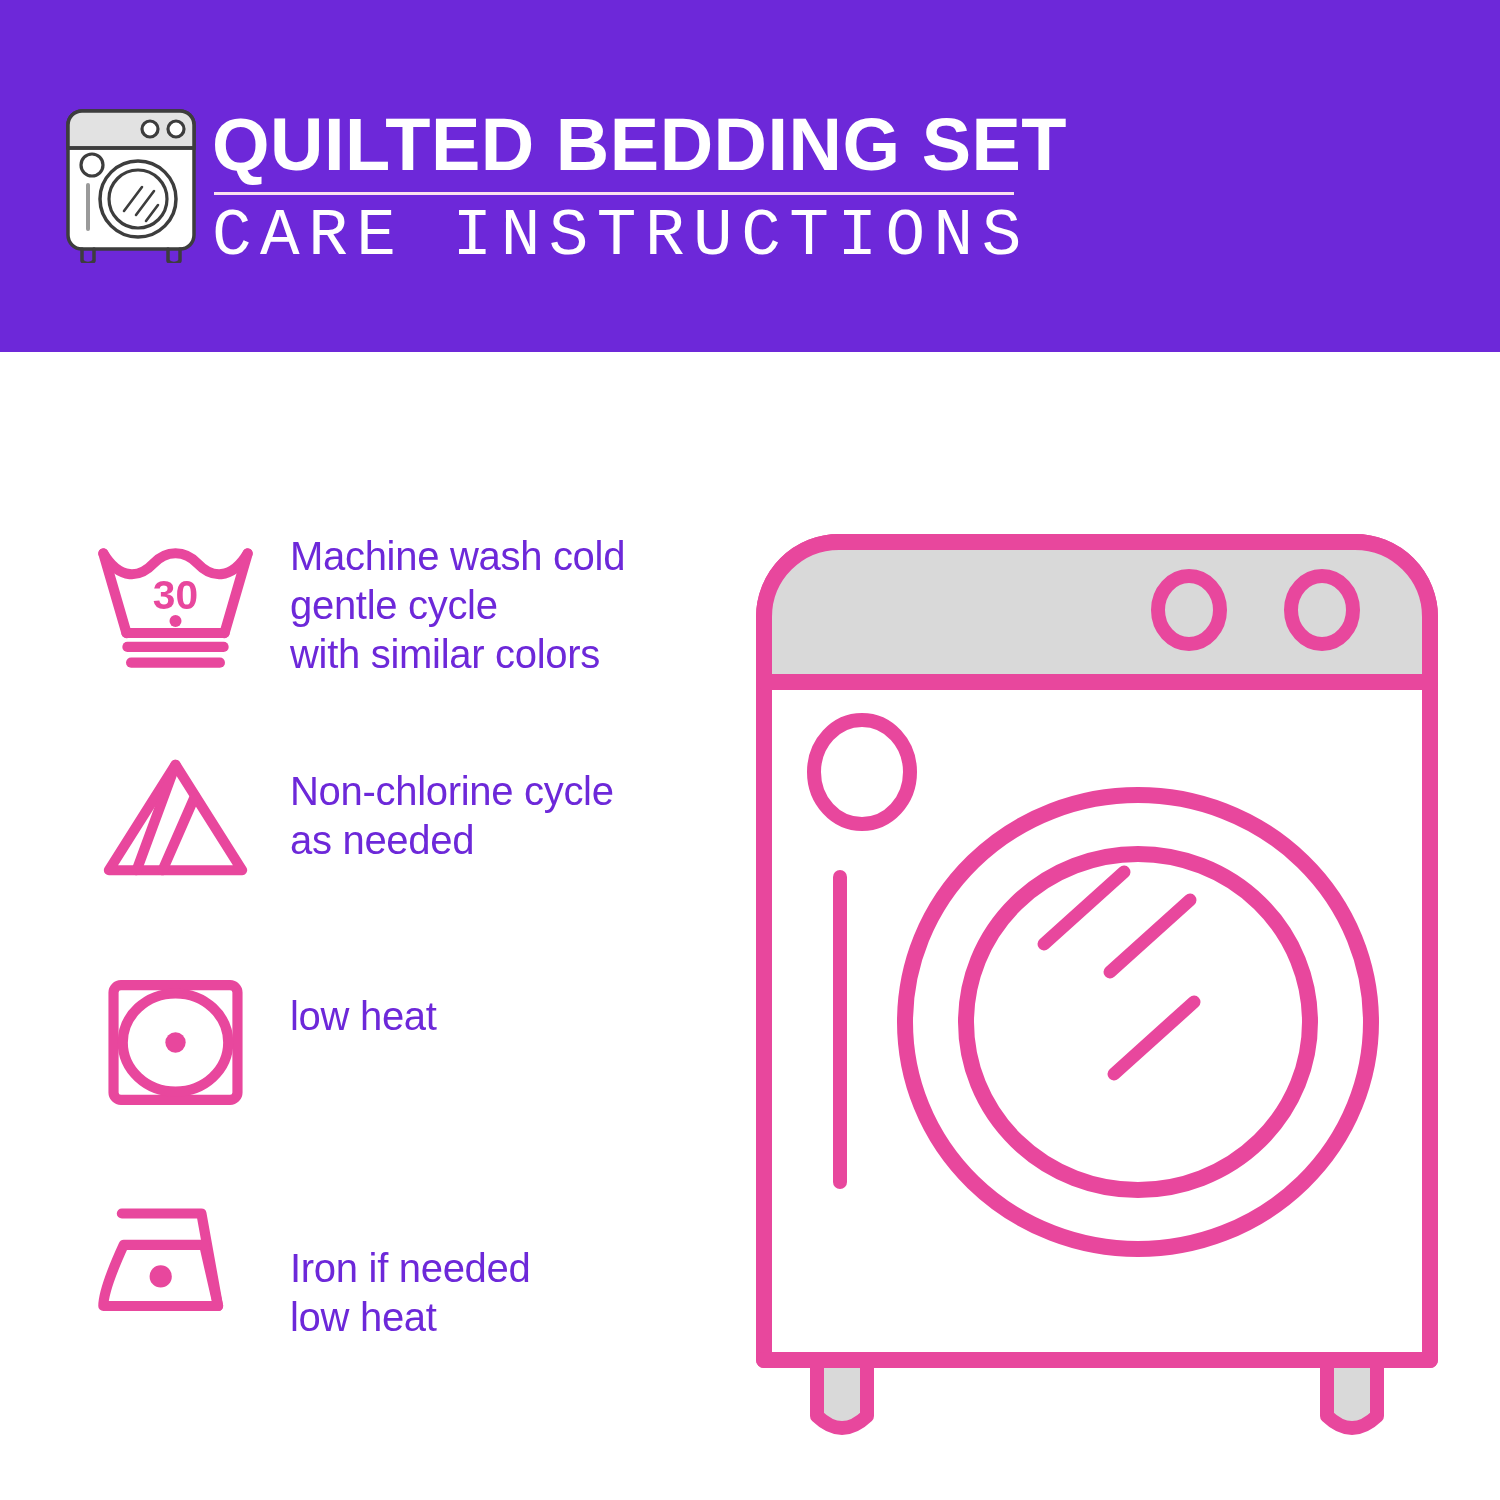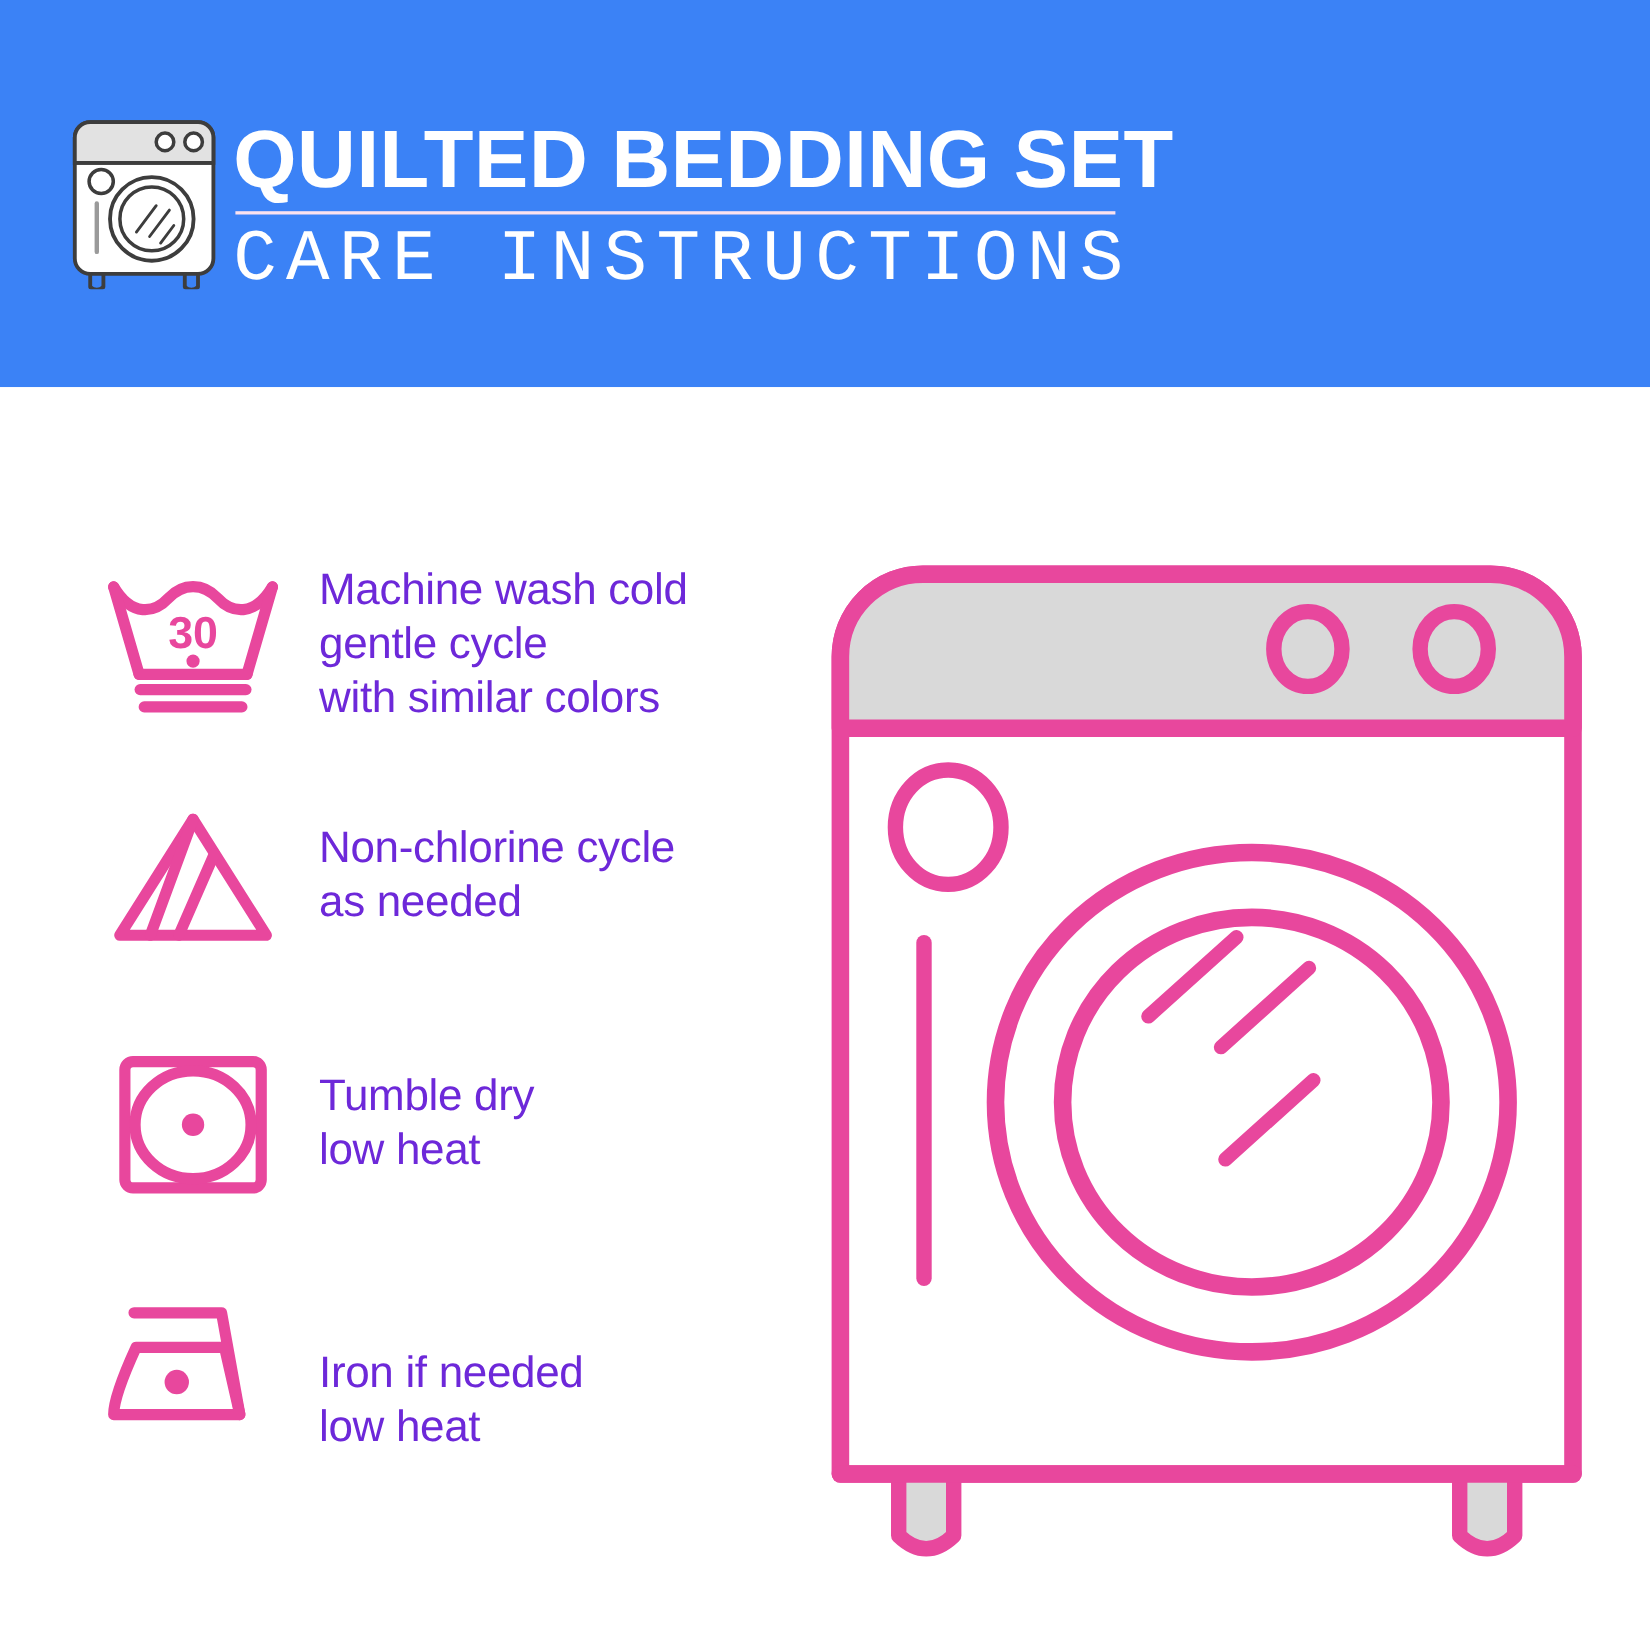--- a/index.html
+++ b/index.html
@@ -15,21 +15,21 @@
     position: relative;
   }
 
   
   .header {
     position: absolute;
     left: 0;
     top: 0;
     width: 1500px;
     height: 352px;
-    background: #3b82f6;
+    background: #6d28d9;
     box-sizing: border-box;
   }
   .header-logo {
     position: absolute;
     left: 62px;
     top: 103px;
     width: 138px;
     height: 160px;
   }
   .header-text-block {
@@ -62,21 +62,21 @@
     line-height: 76px;
     color: #ffffff;
     letter-spacing: 8.5px;
     white-space: nowrap;
   }
 
   
   .body-area {
     position: absolute;
     left: 0;
-    top: 352px;
+    top: 372px;
     width: 1500px;
     height: 1020px;
     background: #ffffff;
   }
 
   
   .care-list {
     position: absolute;
     left: 60px;
     top: 150px;
@@ -217,21 +217,20 @@
       <div class="care-icon-wrap">
         <svg viewBox="0 0 200 150" width="185" height="139" aria-hidden="true">
           <g fill="none" stroke="#e8479d" stroke-width="11" stroke-linejoin="round">
             <rect x="33" y="13" width="134" height="124" rx="8" ry="8"></rect>
             <ellipse cx="100" cy="75" rx="57" ry="53"></ellipse>
           </g>
           <circle cx="100" cy="75" r="11" fill="#e8479d"></circle>
         </svg>
       </div>
       <div class="care-text">
-        <div>Tumble dry</div>
         <div>low heat</div>
       </div>
     </div>
 
     <div class="care-row r3">
       <div class="care-icon-wrap">
         <svg viewBox="0 0 200 150" width="185" height="139" aria-hidden="true">
           <g fill="none" stroke="#e8479d" stroke-width="11" stroke-linecap="round" stroke-linejoin="round">
 
             <path d="M42 22 L128 22 L146 122"></path>

